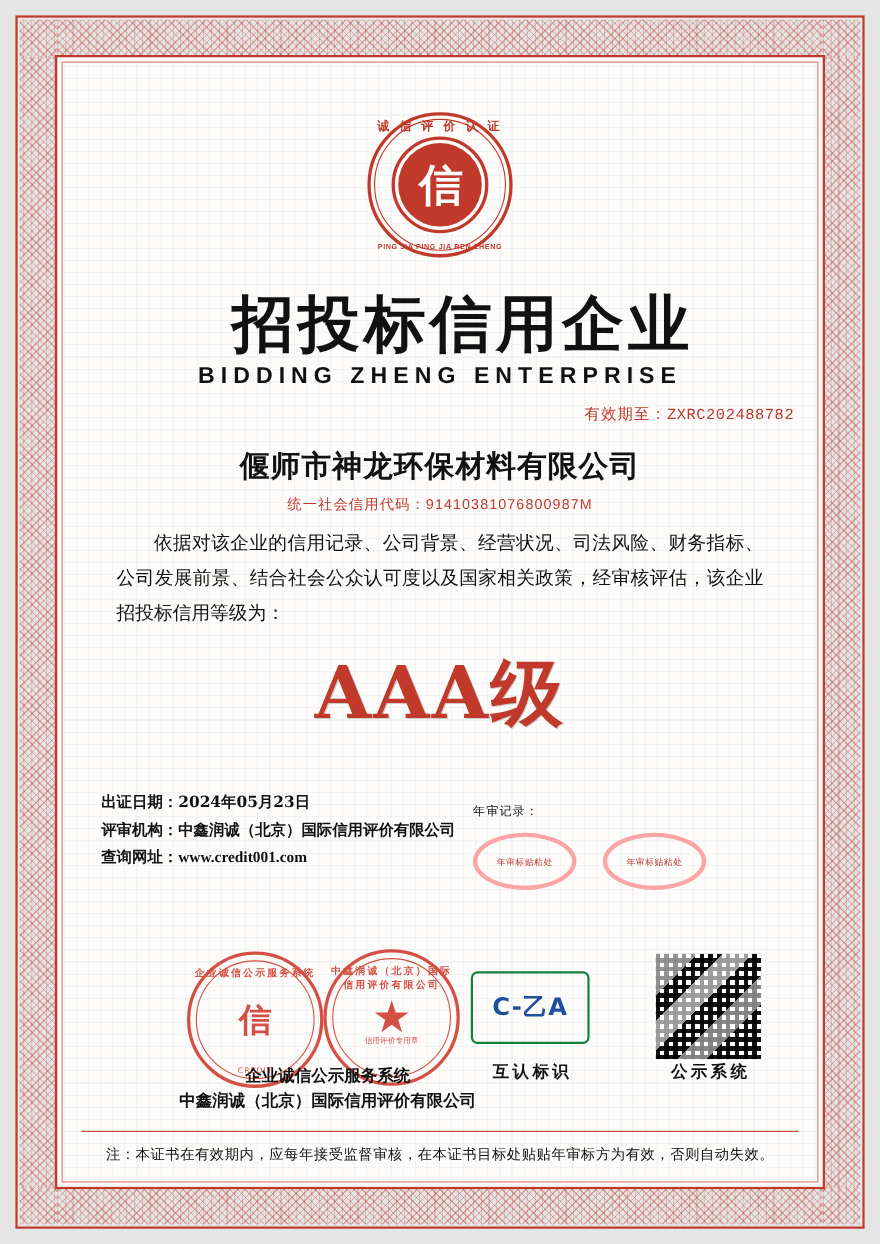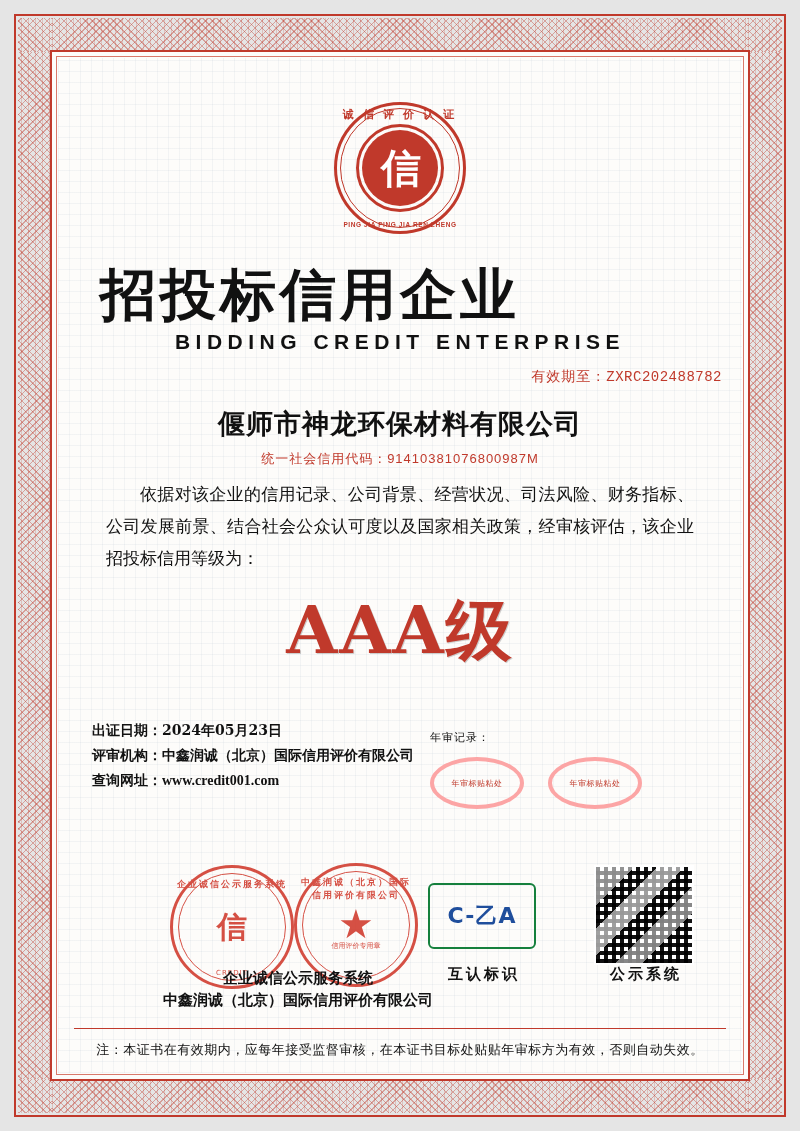--- a/index.html
+++ b/index.html
@@ -143,20 +143,21 @@
     bottom: 6px;
     font-size: 6.5px;
     letter-spacing: 0.6px;
   }
 
   
   .title-cn {
     position: absolute;
     top: 200px;
     left: 0; right: 0;
+    text-align: center;
     font-family: "DejaVu Sans", sans-serif;
     font-weight: bold;
     font-size: 56px;
     letter-spacing: 4px;
     color: #111;
     padding-left: 42px;
   }
   .title-en {
     position: absolute;
     top: 272px;
@@ -465,21 +466,21 @@
         <div class="ring-outer"></div>
         <div class="ring-mid"></div>
         <div class="ring-inner"></div>
         <div class="emblem-arc-top">诚 信 评 价 认 证</div>
         <div class="core">信</div>
         <div class="emblem-arc-bottom">PING JIA PING JIA REN ZHENG</div>
       </div>
     </div>
 
     <div class="title-cn">招投标信用企业</div>
-    <div class="title-en">BIDDING CREDIT ENTERPRISE</div>
+    <div class="title-en">BIDDING ZHENG ENTERPRISE</div>
 
     <div class="credit-no">
       <span class="label">有效期至：</span><span class="value">ZXRC202488782</span>
     </div>
 
     <div class="company">偃师市神龙环保材料有限公司</div>
     <div class="usci">
       <span>统一社会信用代码：</span><span>91410381076800987M</span>
     </div>
 

